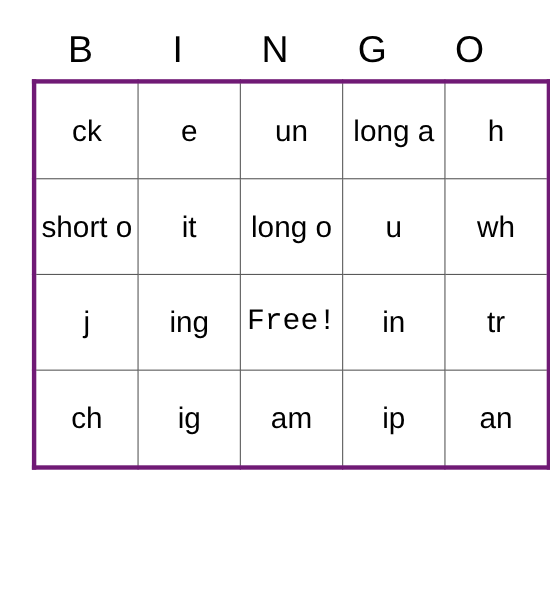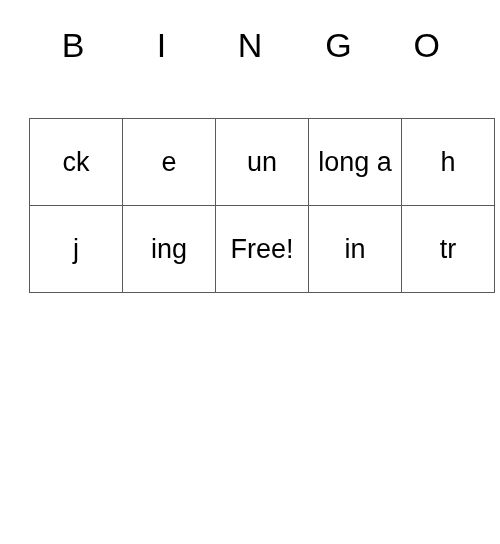--- a/index.html
+++ b/index.html
@@ -32,41 +32,41 @@
     height: 54px;
     text-align: center;
     vertical-align: middle;
     padding: 0;
     border: none;
   }
   table.bingo-grid {
     border-collapse: collapse;
     width: 442px;
     table-layout: fixed;
-    border: 1px solid #701a75;
-    margin-top: 46px;
+    border: 4px solid #701a75;
   }
   table.bingo-grid td {
     border: 1px solid #5a5a5a;
     width: 88px;
     height: 86px;
     text-align: center;
     vertical-align: middle;
     padding: 0 2px;
     font-size: 27px;
     line-height: 33px;
     word-wrap: break-word;
     overflow-wrap: break-word;
   }
   td.cell-wrap {
     font-size: 26px;
     line-height: 34px;
   }
   td.cell-free {
     font-size: 26px;
+    font-family: Liberation Mono, monospace;
   }
 </style>
 </head>
 <body>
 
 <div id="bingo-card">
 
   <table class="bingo-header">
     <tbody>
         <tr>
@@ -82,22 +82,36 @@
   <table class="bingo-grid">
     <tbody>
         <tr>
       <td>ck</td>
       <td>e</td>
       <td>un</td>
       <td class="cell-wrap">long a</td>
       <td>h</td>
     </tr>
     <tr>
+      <td class="cell-wrap">short o</td>
+      <td>it</td>
+      <td class="cell-wrap">long o</td>
+      <td>u</td>
+      <td>wh</td>
+    </tr>
+    <tr>
       <td>j</td>
       <td>ing</td>
       <td class="cell-free">Free!</td>
       <td>in</td>
       <td>tr</td>
+    </tr>
+    <tr>
+      <td>ch</td>
+      <td>ig</td>
+      <td>am</td>
+      <td>ip</td>
+      <td>an</td>
     </tr>
   </tbody>
     </table>
 
 </div>
 
 </body></html>

